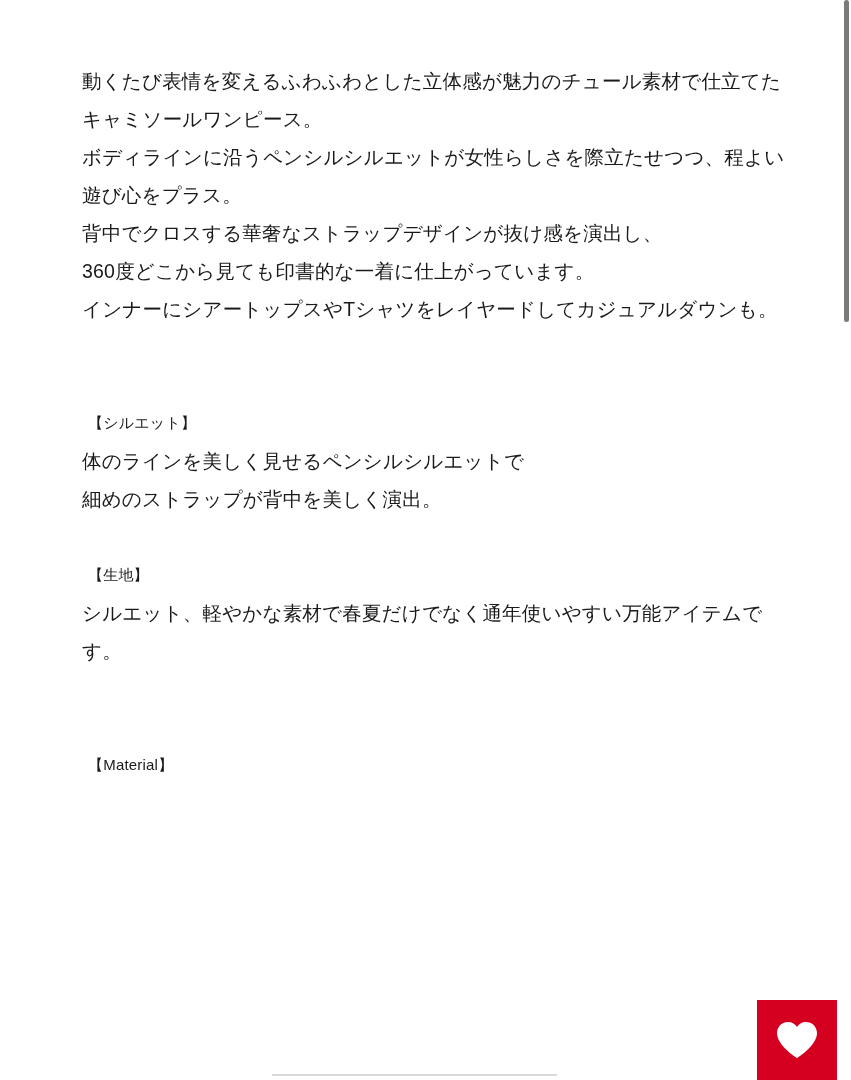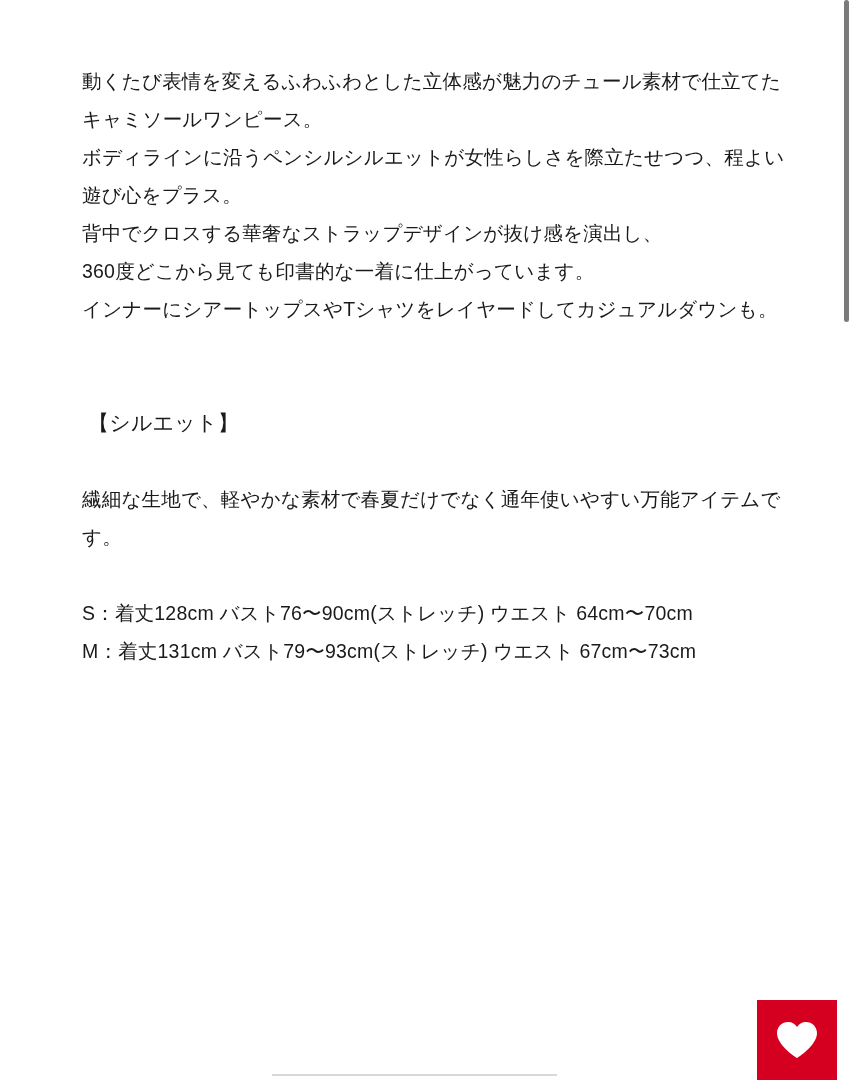--- a/index.html
+++ b/index.html
@@ -53,21 +53,21 @@
     letter-spacing: 0.2px;
     margin: 0;
     white-space: pre-wrap;
     word-break: break-word;
     font-weight: 400;
   }
   .spacer-line {
     height: 38px;
   }
   .heading {
-    font-size: 21px;
+    font-size: 15px;
     line-height: 38px;
     margin: 0;
     padding-left: 6px;
     font-weight: 400;
     letter-spacing: 0.2px;
   }
 
   
   .fav-button {
     position: absolute;
@@ -107,32 +107,34 @@
 背中でクロスする華奢なストラップデザインが抜け感を演出し、
 360度どこから見ても印書的な一着に仕上がっています。
 インナーにシアートップスやTシャツをレイヤードしてカジュアルダウンも。</p>
 
   <div class="spacer-line"></div>
 
 
   <div class="spacer-line"></div>
 
   <p class="heading">【シルエット】</p>
+  <p class="para">体のラインを美しく見せるペンシルシルエットで
+細めのストラップが背中を美しく演出。</p>
 
   <div class="spacer-line"></div>
 
-  <p class="para">繊細な生地で、軽やかな素材で春夏だけでなく通年使いやすい万能アイテムです。</p>
+  <p class="heading">【生地】</p>
+  <p class="para">シルエット、軽やかな素材で春夏だけでなく通年使いやすい万能アイテムです。</p>
 
   <div class="spacer-line"></div>
 
-  <p class="para">S：着丈128cm バスト76〜90cm(ストレッチ) ウエスト 64cm〜70cm
-M：着丈131cm バスト79〜93cm(ストレッチ) ウエスト 67cm〜73cm</p>
 
   <div class="spacer-line"></div>
 
+  <p class="heading">【Material】</p>
 
 </div>
 
 <div class="bottom-edge"></div>
 
 <button class="fav-button">
   <span>
     <svg width="44" height="40" viewBox="0 0 44 40" aria-hidden="true">
       <path d="M22 38 C22 38 2 25.5 2 13.2 C2 6.6 7.1 2 13.1 2 C17.1 2 20.3 4.1 22 7.1 C23.7 4.1 26.9 2 30.9 2 C36.9 2 42 6.6 42 13.2 C42 25.5 22 38 22 38 Z" fill="#ffffff"></path>
     </svg>

